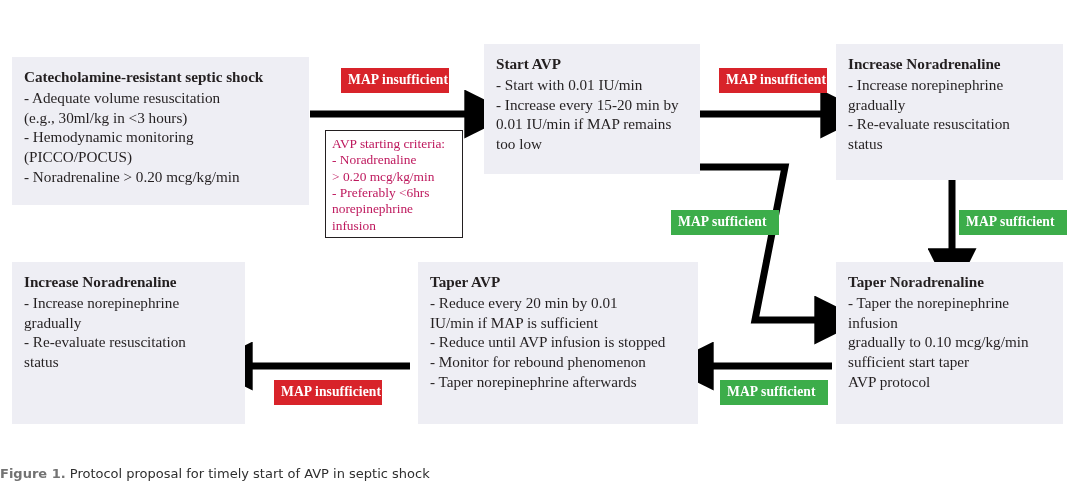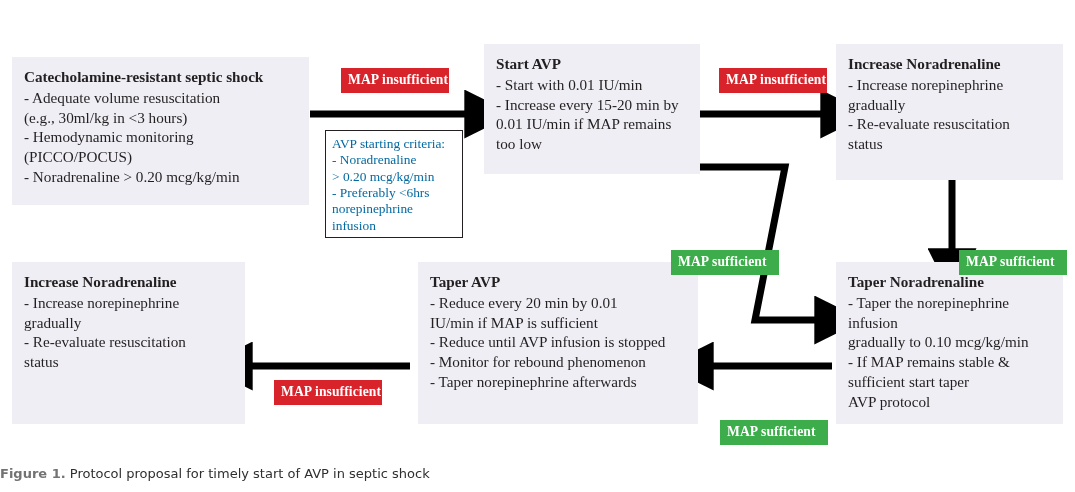--- a/index.html
+++ b/index.html
@@ -25,38 +25,38 @@
 
   
   .criteria{
     position:absolute;
     background:#ffffff;
     border:1.6px solid #231f20;
     box-sizing:border-box;
     padding:5px 6px 5px 6px;
     font-size:13.4px;
     line-height:1.22;
-    color:#0369a1;
+    color:#be185d;
   }
   .criteria .ln{display:block;white-space:nowrap;}
 
   
   .tag{
     position:absolute;
     box-sizing:border-box;
     color:#ffffff;
     font-size:13.6px;
     font-weight:bold;
     letter-spacing:.1px;
     line-height:1;
     padding:5px 7px 6px 7px;
     white-space:nowrap;
   }
   .tag.red{background:#d8232a;}
-  .tag.green{background:#3cad4a;margin-top:40px;}
+  .tag.green{background:#3cad4a;}
 
   
   .caption{
     position:absolute;left:0;top:466px;width:700px;
     font-family:"DejaVu Sans", sans-serif;
     font-size:13px;color:#2f2f2f;white-space:nowrap;
   }
   .caption b{font-weight:bold;color:#737373;}
 
   svg.arrows{position:absolute;left:0;top:0;width:1075px;height:492px;pointer-events:none;}
@@ -118,21 +118,20 @@
     <span class="ln">gradually</span>
     <span class="ln">- Re-evaluate resuscitation</span>
     <span class="ln">status</span>
   </div>
 
   <div class="box" style="left:836px;top:262px;width:227px;height:162px;">
     <span class="ttl">Taper Noradrenaline</span>
     <span class="ln">- Taper the norepinephrine</span>
     <span class="ln">infusion</span>
     <span class="ln">gradually to 0.10 mcg/kg/min</span>
-    <span class="ln">- If MAP remains stable &amp;</span>
     <span class="ln">sufficient start taper</span>
     <span class="ln">AVP protocol</span>
   </div>
 
   <div class="box" style="left:418px;top:262px;width:280px;height:162px;">
     <span class="ttl">Taper AVP</span>
     <span class="ln">- Reduce every 20 min by 0.01</span>
     <span class="ln">IU/min if MAP is sufficient</span>
     <span class="ln">- Reduce until AVP infusion is stopped</span>
     <span class="ln">- Monitor for rebound phenomenon</span>

